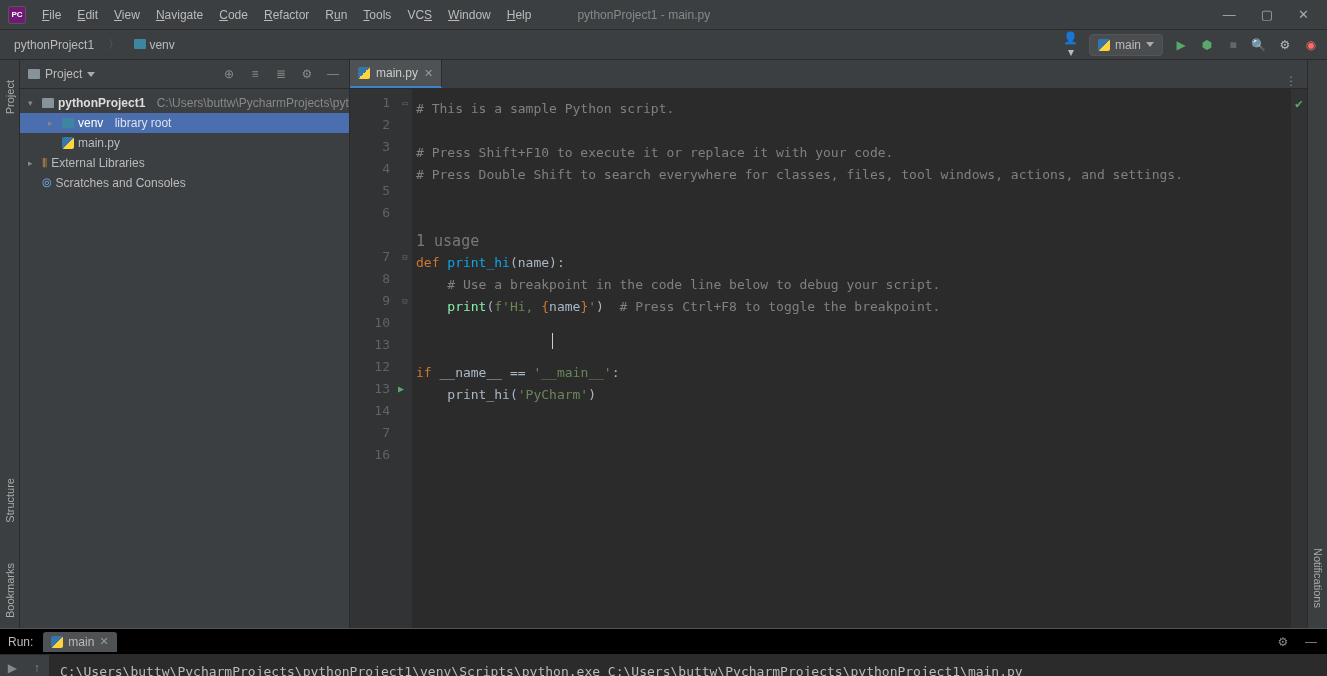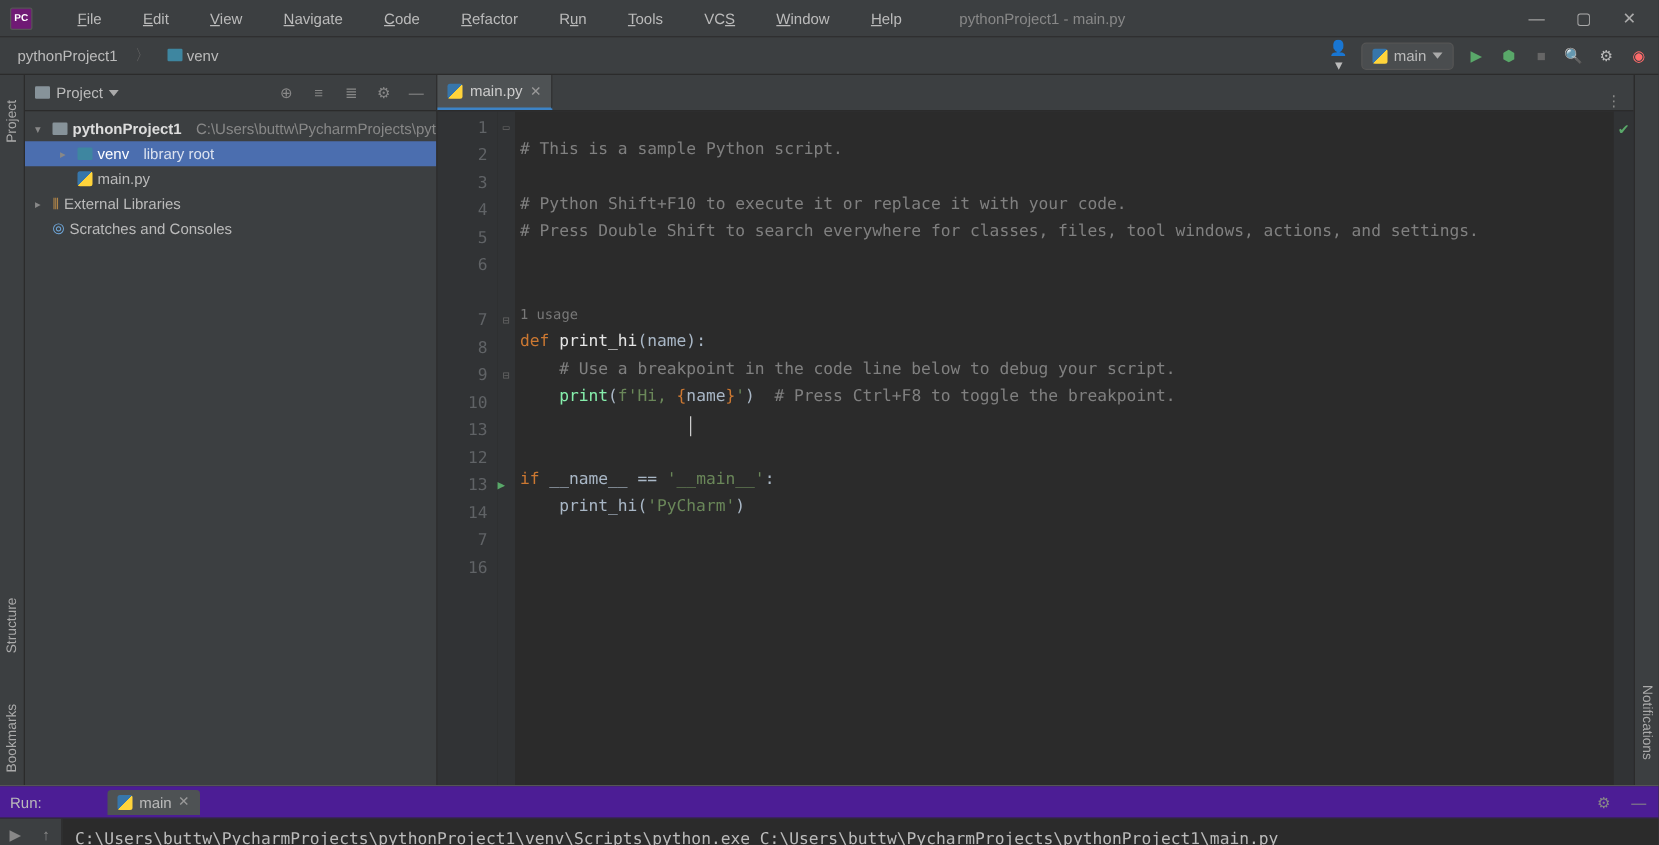--- a/index.html
+++ b/index.html
@@ -1,19 +1,19 @@
 <!DOCTYPE html>
 <html><head>
 <meta charset="utf-8">
 <style>
 * { margin:0; padding:0; box-sizing:border-box; }
 body { font-family:"Segoe UI",Arial,sans-serif; font-size:12px; background:#3c3f41; color:#bbb; width:1327px; height:676px; overflow:hidden; }
 .titlebar { height:30px; background:#3c3f41; display:flex; align-items:center; padding:0 8px; border-bottom:1px solid #2b2b2b; }
 .titlebar .logo { width:18px; height:18px; background:#701a75; border:1px solid #555; border-radius:2px; display:flex; align-items:center; justify-content:center; color:#fff; font-size:8px; font-weight:bold; margin-right:10px;}
-.titlebar .menus { display:flex; gap:21px;margin-left:20px; }
+.titlebar .menus { display:flex; gap:4px; }
 .titlebar .menu { padding:3px 6px; cursor:pointer; }
 .titlebar .menu u { text-decoration:underline; }
 .titlebar .wintitle { margin-left:40px; color:#888; }
 .titlebar .winbtns { margin-left:auto; display:flex; gap:25px; padding-right:10px;}
 .titlebar .winbtns span { cursor:pointer; color:#aaa; font-size:13px; }
 .navbar { height:30px; background:#3c3f41; display:flex; align-items:center; padding:0 8px; border-bottom:1px solid #2b2b2b; }
 .crumb { padding:2px 6px; color:#bbb; }
 .crumb.sep { color:#666; margin:0 2px;}
 .nav-right { margin-left:auto; display:flex; align-items:center; gap:10px; }
 .interp-btn { background:#4a4d4f; border:1px solid #555; border-radius:4px; padding:3px 8px; display:flex; align-items:center; gap:5px; cursor:pointer;}
@@ -36,39 +36,39 @@
 .tabs{height:29px;background:#3c3f41;display:flex;align-items:flex-end;border-bottom:1px solid #2b2b2b;}
 .tab{height:28px;background:#515658;border-right:1px solid #2b2b2b;display:flex;align-items:center;padding:0 8px;gap:6px;color:#ccc;cursor:pointer;}
 .tab.active{background:#4e5254;border-bottom:2px solid #3c83c6;}
 .tab .close{color:#999;font-size:11px;}
 .tabs .more{margin-left:auto;padding:0 10px;color:#888;cursor:pointer;}
 .code-wrap{flex:1;display:flex;font-family:'Consolas','Monaco',monospace;font-size:13px;line-height:22px;overflow:hidden;position:relative;}
 .gutter{width:48px;background:#313335;text-align:right;padding:3px 8px 3px 0;color:#606366;user-select:none;}
 .gutter .gline{height:22px;position:relative;}
 .fold-col{width:14px;background:#313335;padding-top:3px;}
 .fold-col .fline{height:22px;display:flex;justify-content:center;color:#666;font-size:9px;}
-.code{flex:1;padding:20px 0 3px 4px;color:#a9b7c6;position:relative;}
+.code{flex:1;padding:9px 0 3px 4px;color:#a9b7c6;position:relative;}
 .cline{height:22px;white-space:pre;}
 .cm{color:#808080;}
 .kw{color:#cc7832;}
-.fn{color:#e5e5e5;}
+.fn{color:#0ea5e9;}
 .st{color:#6a8759;}
 .par{color:#a9b7c6;}
 .lnk{color:#287bde;text-decoration:underline;}
 .bi{color:#86efac;}
-.hint{color:#787878;font-size:11px;}
+.hint{color:#787878;font-size:15px;}
 .caret{display:inline-block;width:1px;height:16px;background:#ccc;vertical-align:middle;animation:blink 1s infinite;position:absolute;left:140px;top:244px;}
 @keyframes blink{50%{opacity:0;}}
 .code-right{width:16px;background:#313335;display:flex;flex-direction:column;align-items:center;padding-top:4px;}
 .check{color:#59a869;}
 .run-gutter-ic{position:absolute;left:-28px;color:#59a869;font-size:10px;}
 .rightrail{width:20px;background:#3c3f41;border-left:1px solid #2b2b2b;display:flex;flex-direction:column;align-items:center;justify-content:flex-end;padding-bottom:20px;}
 .rightrail .vtext{writing-mode:vertical-rl;font-size:11px;color:#aaa;cursor:pointer;}
 .runpanel{height:155px;background:#2b2b2b;border-top:1px solid #555;display:flex;flex-direction:column;}
-.runhead{height:26px;background:#4c1d95;display:flex;align-items:center;padding:0 8px;border-bottom:1px solid #2b2b2b;gap:43px;}
+.runhead{height:26px;background:#000000;display:flex;align-items:center;padding:0 8px;border-bottom:1px solid #2b2b2b;}
 .runhead .rtab{display:flex;align-items:center;gap:5px;background:#4e5254;padding:3px 8px;border-radius:3px 3px 0 0;}
 .runhead .ricons{margin-left:auto;display:flex;gap:12px;color:#888;}
 .runbody{flex:1;display:flex;}
 .runleft{width:50px;background:#3c3f41;display:flex;border-right:1px solid #2b2b2b;}
 .runleft .col{width:25px;display:flex;flex-direction:column;align-items:center;padding-top:6px;gap:10px;}
 .runleft .ic2{color:#888;cursor:pointer;font-size:12px;}
 .runout{flex:1;padding:6px 10px;font-family:'Consolas',monospace;font-size:13px;color:#bbb;line-height:22px;}
 .tri{display:inline-block;width:0;height:0;}
 .tri-down{border-left:4px solid transparent;border-right:4px solid transparent;border-top:5px solid #aaa;}
 .play-green{color:#59a869;}
@@ -211,21 +211,21 @@
           <div class="fline"></div>
           <div class="fline"></div>
           <div class="fline"></div>
           <div class="fline"></div>
           <div class="fline"></div>
           <div class="fline"></div>
       </div>
       <div class="code">
         <div class="cline"><span class="cm"># This is a sample Python script.</span></div>
         <div class="cline"></div>
-        <div class="cline"><span class="cm"># Python Shift+F10 to execute it or replace it with your code.</span></div>
+        <div class="cline"><span class="cm"># Press Shift+F10 to execute it or replace it with your code.</span></div>
         <div class="cline"><span class="cm"># Press Double Shift to search everywhere for classes, files, tool windows, actions, and settings.</span></div>
         <div class="cline"></div>
         <div class="cline"></div>
         <div class="cline"><span class="hint">1 usage</span></div>
         <div class="cline"><span class="kw">def </span><span class="fn">print_hi</span><span>(</span><span class="par">name</span><span>):</span></div>
         <div class="cline"><span class="cm">    # Use a breakpoint in the code line below to debug your script.</span></div>
         <div class="cline"><span>    </span><span class="bi">print</span><span>(</span><span class="st">f'</span><span class="st">Hi, </span><span class="kw">{</span><span>name</span><span class="kw">}</span><span class="st">'</span><span>)  </span><span class="cm"># Press Ctrl+F8 to toggle the breakpoint.</span></div>
         <div class="cline"></div>
         <div class="cline"><span class="caret"></span></div>
         <div class="cline"><span class="kw">if </span><span>__name__</span><span> == </span><span class="st">'__main__'</span><span>:</span></div>

